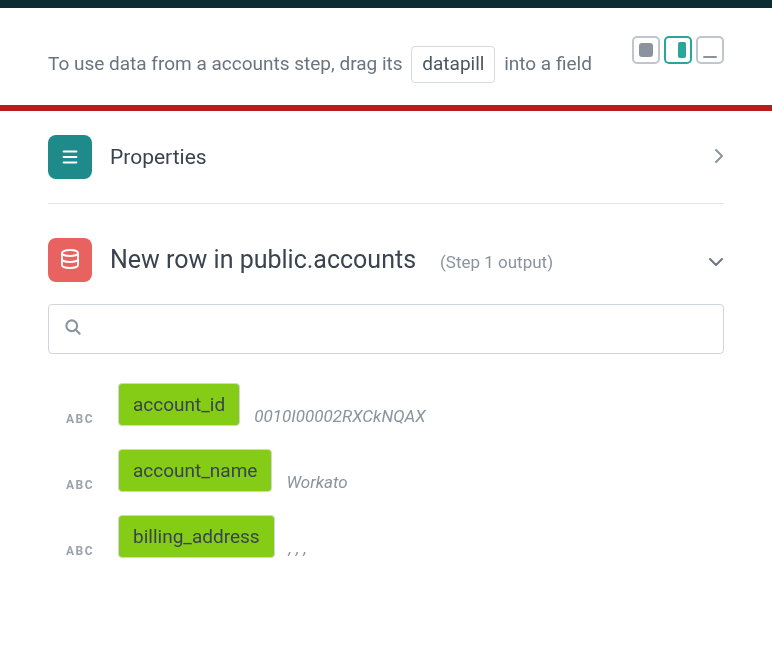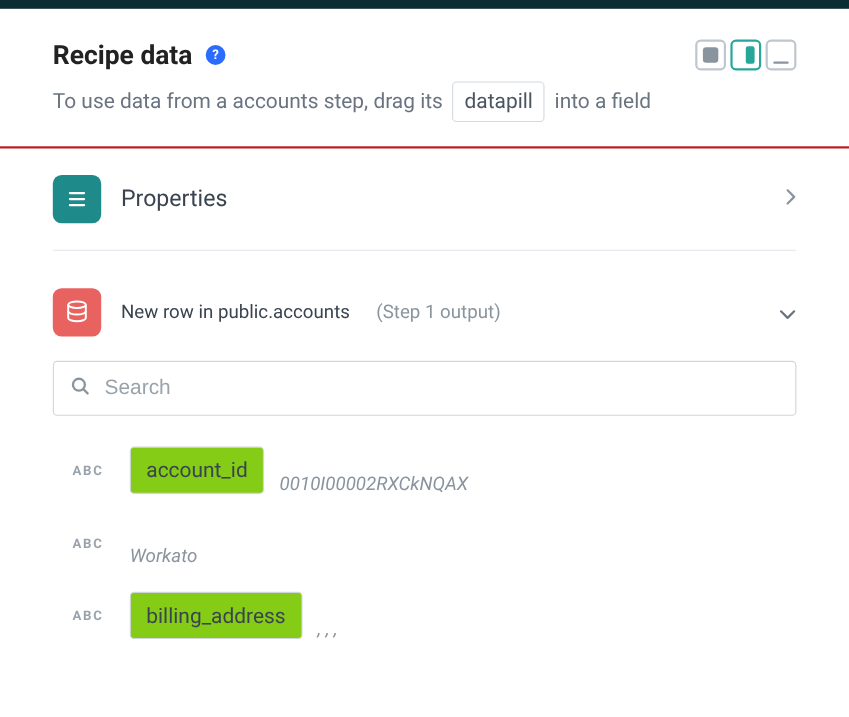--- a/index.html
+++ b/index.html
@@ -111,21 +111,21 @@
     .datapill-chip {
       display: inline-block;
       border: 1px solid #d4dade;
       border-radius: 4px;
       padding: 3px 10px;
       color: #4a5560;
       margin: 0 4px;
       text-align: center;
     }
     .panel {
-      border-top: 2px solid #b91c1c;
+      border-top: 6px solid #b91c1c;
       padding: 0 48px;
     }
     .properties-row {
       display: flex;
       align-items: center;
       padding: 24px 0;
       border-bottom: 1px solid #e3e7eb;
       cursor: pointer;
       gap: 18px;
     }
@@ -167,21 +167,21 @@
       display: flex;
       align-items: center;
       justify-content: center;
       flex-shrink: 0;
     }
     .section-icon svg {
       width: 24px;
       height: 24px;
     }
     .section-title {
-      font-size: 17px;
+      font-size: 25px;
       color: #3a4450;
     }
     .section-subtitle {
       font-size: 17px;
       color: #8a949e;
       margin-left: 20px;
     }
     .section-title-wrap {
       flex: 1;
     }
@@ -212,21 +212,21 @@
       background: transparent;
     }
     .search-input::placeholder {
       color: #9aa3ac;
     }
     .field-list {
       padding-left: 18px;
     }
     .field-row {
       display: flex;
-      align-items: center;
+      align-items: flex-end;
       margin-bottom: 22px;
       gap: 14px;
     }
     .type-label {
       font-size: 12px;
       font-weight: 700;
       letter-spacing: 1.5px;
       color: #9aa3ac;
       width: 38px;
       text-align: left;
@@ -247,24 +247,20 @@
       color: #8a949e;
       margin-top: 24px;
     }
   </style>
 </head>
 <body>
 
 <div class="top-bar"></div>
 
 <div class="header">
-  <div class="title-row">
-    <h1 class="title">Recipe data</h1>
-    <div class="help-icon">?</div>
-  </div>
   <div class="view-toggles">
     <button class="toggle-btn filled-square" aria-label="compact view"></button>
     <button class="toggle-btn active half-square" aria-label="split view"></button>
     <button class="toggle-btn empty-bottom" aria-label="minimal view"></button>
   </div>
   <p class="subtitle">
     <span>To use data from a accounts step, drag its </span><span class="datapill-chip">datapill</span><span> into a field</span>
   </p>
 </div>
 
@@ -305,31 +301,31 @@
     </div>
   </div>
 
   <div class="search-box">
     <span>
       <svg viewBox="0 0 24 24" fill="none" stroke="#8a949e" stroke-width="2.5" stroke-linecap="round">
         <circle cx="10.5" cy="10.5" r="6.5"></circle>
         <line x1="20" y1="20" x2="15.2" y2="15.2"></line>
       </svg>
     </span>
-    <input type="text" class="search-input" placeholder="Search" style="">
   </div>
 
   <div class="field-list">
     <div class="field-row">
       <span class="type-label">ABC</span>
       <span class="pill">account_id</span>
       <span class="sample-value">0010I00002RXCkNQAX</span>
     </div>
     <div class="field-row">
       <span class="type-label">ABC</span>
+      <span class="pill">account_name</span>
       <span class="sample-value">Workato</span>
     </div>
     <div class="field-row">
       <span class="type-label">ABC</span>
       <span class="pill">billing_address</span>
       <span class="sample-value">, , ,</span>
     </div>
   </div>
 
 </div>

